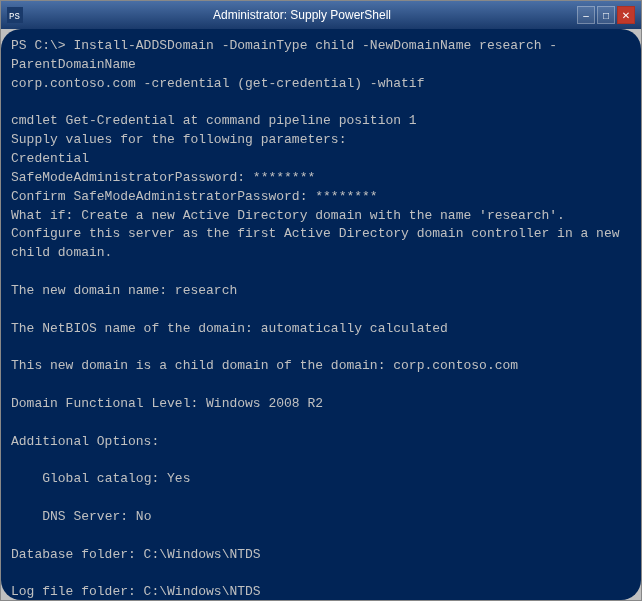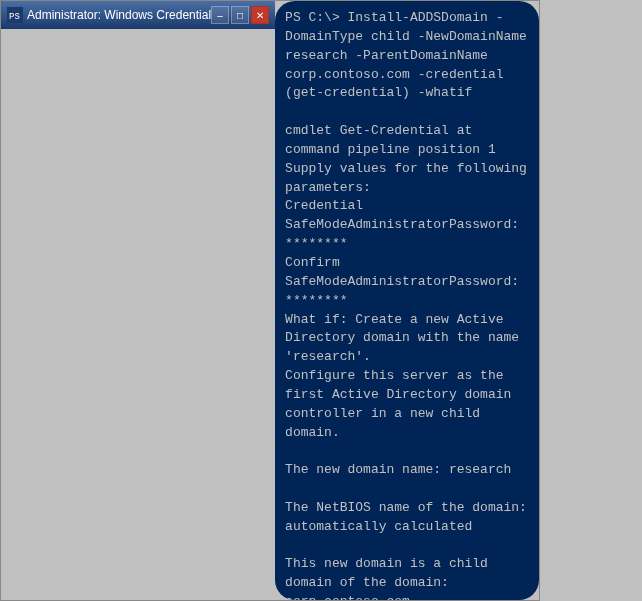--- a/index.html
+++ b/index.html
@@ -10,23 +10,24 @@
 
     body {
       width: 642px;
       height: 601px;
       background: #c0c0c0;
       font-family: 'Courier New', Courier, monospace;
       overflow: hidden;
     }
 
     .window {
-      width: 540px;
+      width: 642px;
       height: 601px;
       display: flex;
+      flex-direction: column;
       border: 1px solid #888;
     }
 
     .title-bar {
       background: linear-gradient(to bottom, #4a6fa5, #1a3a6b);
       height: 28px;
       display: flex;
       align-items: center;
       justify-content: space-between;
       padding: 0 6px;
@@ -97,21 +98,21 @@
 
 <div class="window">
   <div class="title-bar">
 
     <div class="window-icon">
       <svg viewBox="0 0 16 16" xmlns="http://www.w3.org/2000/svg">
         <rect width="16" height="16" fill="#1a3a6b"></rect>
         <text x="2" y="12" fill="white" font-size="9" font-family="Courier New">PS</text>
       </svg>
     </div>
-    <span class="title-bar-title">Administrator: Windows Credential</span>
+    <span class="title-bar-title">Administrator: Supply PowerShell</span>
     <div class="title-bar-controls">
       <div class="title-btn minimize">–</div>
       <div class="title-btn restore">□</div>
       <div class="title-btn close">✕</div>
     </div>
   </div>
   <div class="content">
     <pre>PS C:\&gt; Install-ADDSDomain -DomainType child -NewDomainName research -ParentDomainName
 corp.contoso.com -credential (get-credential) -whatif
 

